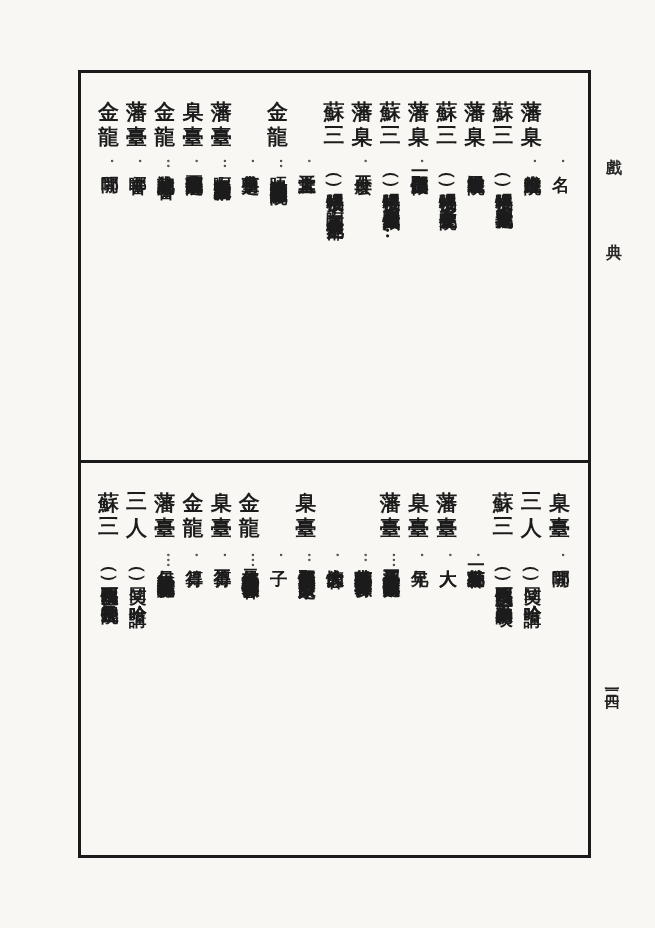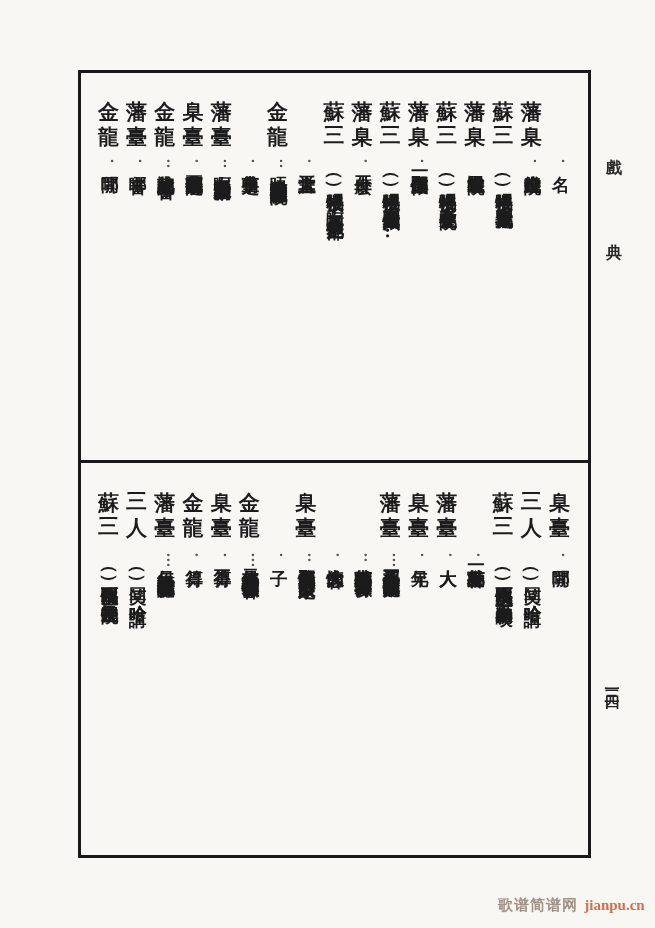--- a/index.html
+++ b/index.html
@@ -217,18 +217,14 @@
           <span class="spk">蘇三</span>
           <span class="dlg"><span class="rot">（</span>唱西皮快三眼<span class="rot">）</span>公子二次把院進<span class="o">。</span></span>
         </div>
     </section>
 
   </div>
 
   <div class="book-title">戲典</div>
   <div class="page-num">三一四</div>
 
-  <div class="wm">
-    <span class="site">歌谱简谱网</span>
-    <span class="url">jianpu.cn</span>
-  </div>
 
 </div>
 
 </body></html>

